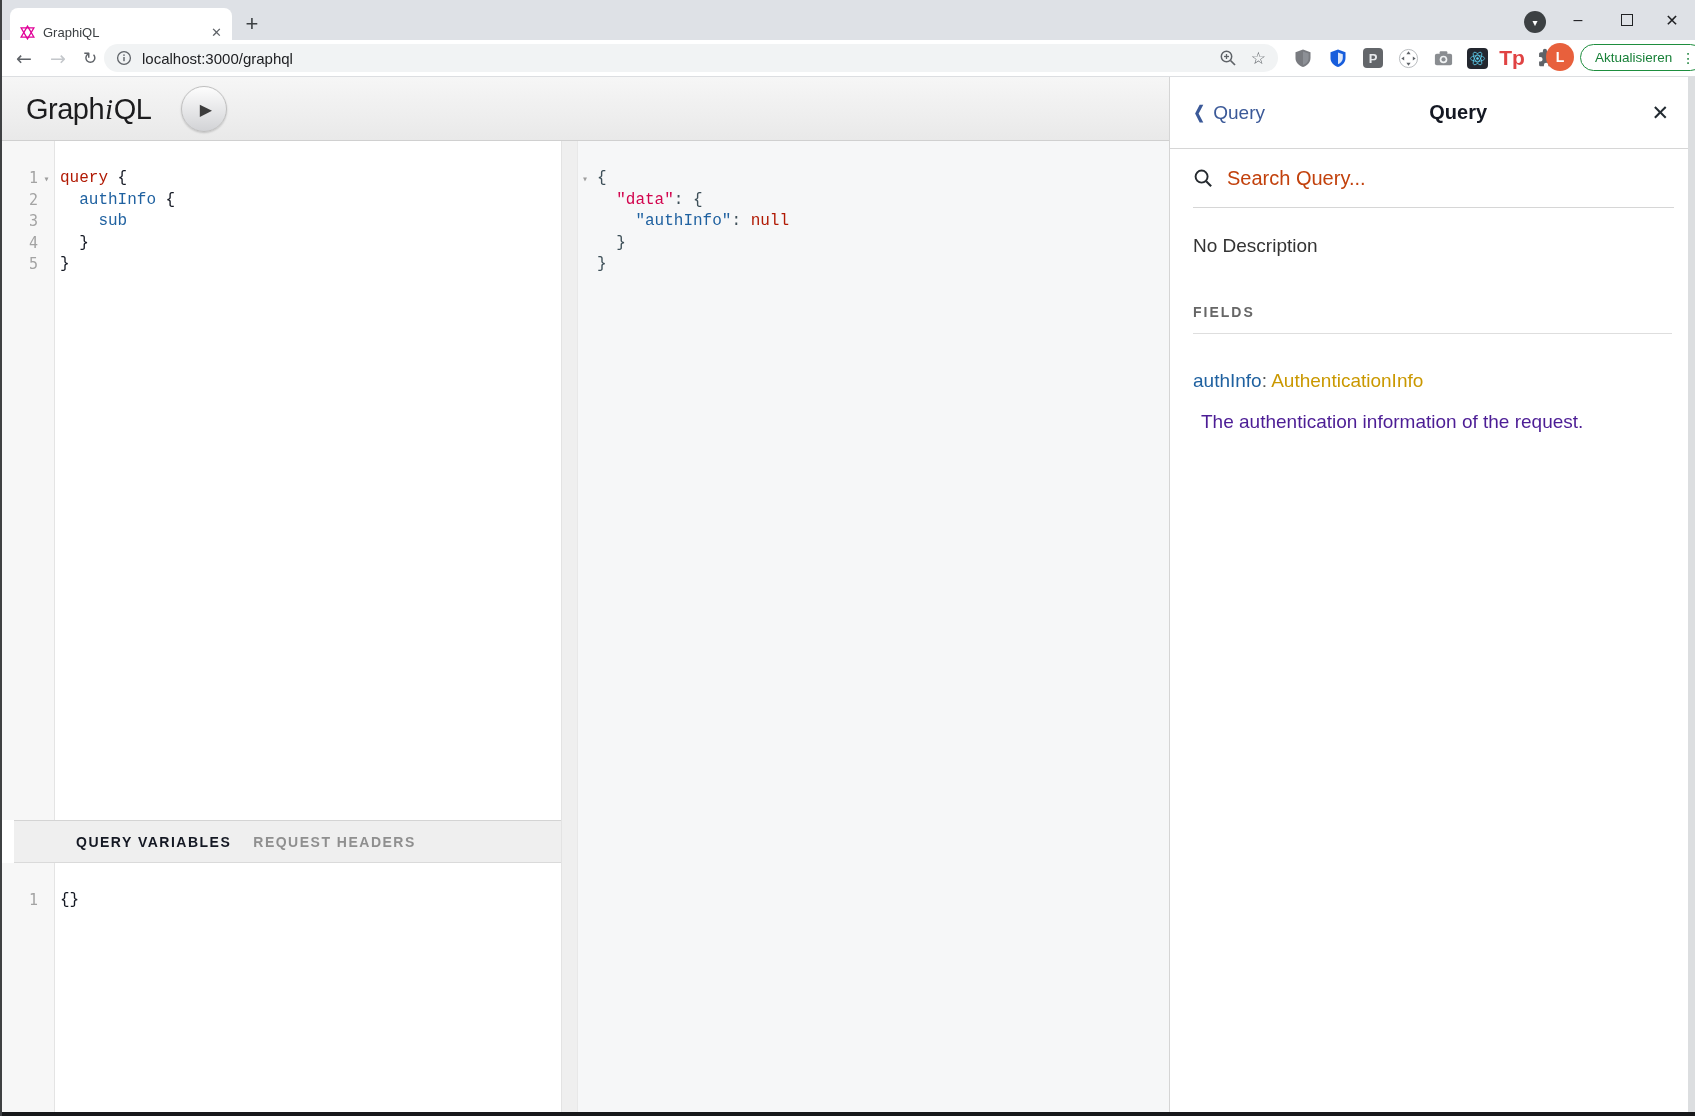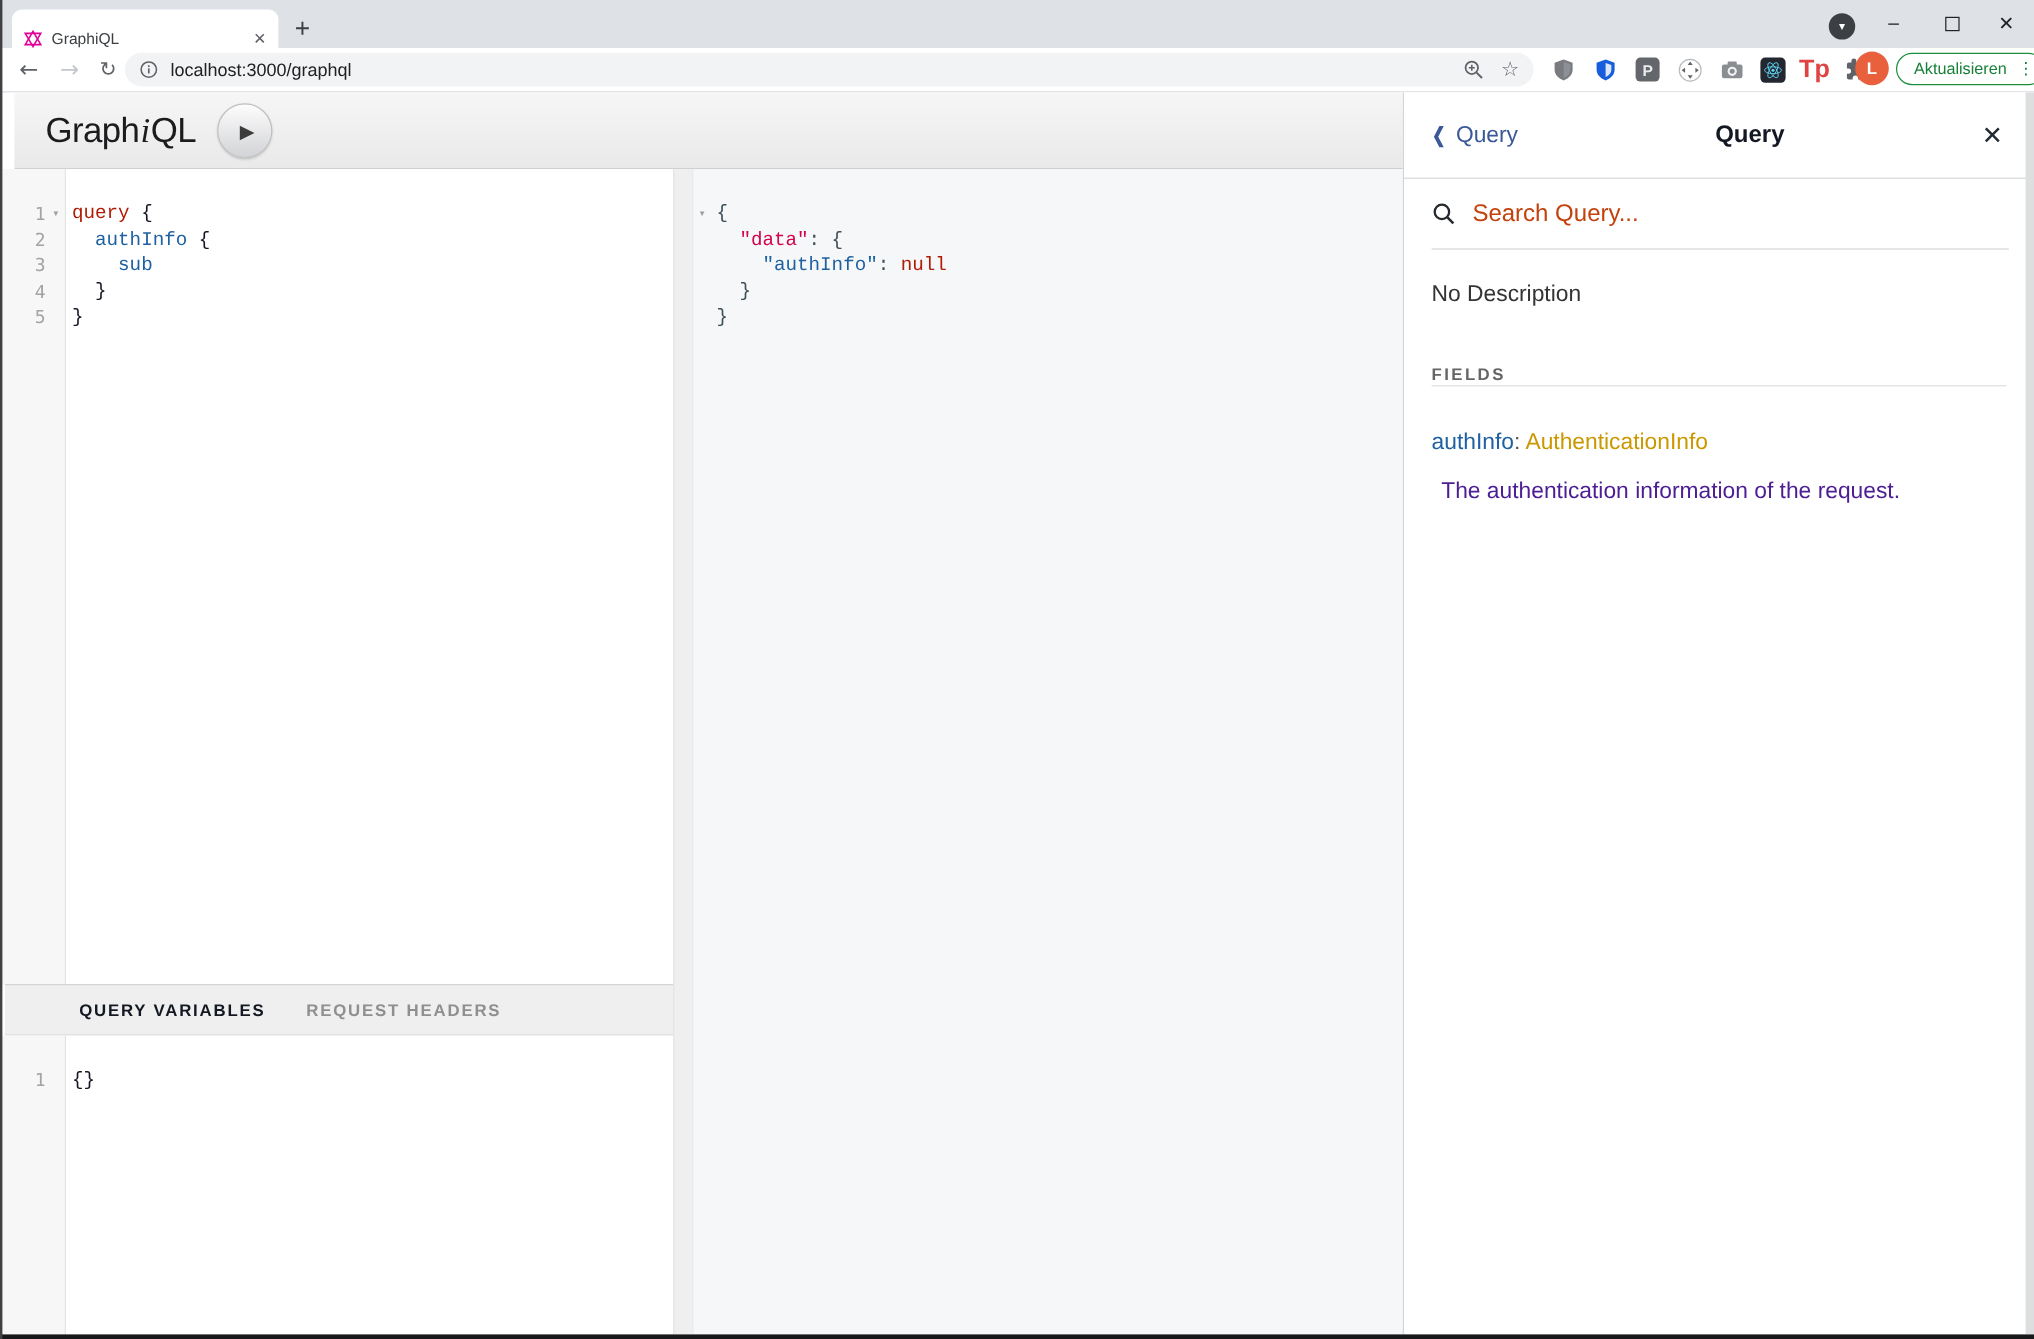--- a/index.html
+++ b/index.html
@@ -48,21 +48,21 @@
   .tp-badge { color:#e04343; font-weight:bold; font-size:21px; }
   .avatar { position:absolute; left:1546px; top:43px; width:28px; height:28px; border-radius:50%;
             background:#e8603c; color:#fff; font-size:14px; font-weight:bold; display:flex;
             align-items:center; justify-content:center; }
   .update-pill { position:absolute; left:1580px; top:44px; height:27px; border:1.5px solid #1e8e3e;
                  border-radius:14px; color:#188038; font-size:13.5px; display:flex; align-items:center;
                  padding:0 8px 0 14px; gap:9px; background:#fff; }
   .kebab { font-family:"DejaVu Sans", sans-serif; font-size:14px; color:#188038; }
 
   
-  .topbar { position:absolute; left:12px; top:77px; width:1410px; height:64px;
+  .topbar { position:absolute; left:0; top:77px; width:1410px; height:64px;
             background:linear-gradient(#f6f6f6,#e9e9e9); border-bottom:1px solid #d0d0d0; }
   .logo { position:absolute; left:26px; top:0; height:64px; display:flex; align-items:center;
           font-size:29px; color:#1c1c1e; letter-spacing:-0.5px; }
   .logo em { font-family:"Liberation Serif", serif; font-style:italic; padding:0 1px; }
   .exec-btn { position:absolute; left:181px; top:86px; width:46px; height:46px; border-radius:50%;
               background:linear-gradient(#fdfdfd,#d2d3d6); border:1px solid #bfbfbf;
               box-shadow:0 1px 2px rgba(0,0,0,0.18); display:flex; align-items:center; justify-content:center; }
   .exec-btn span { font-family:"DejaVu Sans", sans-serif; font-size:16px; color:#3c3c3c; margin-left:4px; }
   .gql-buttons { position:absolute; left:257px; top:90px; display:flex; gap:18px; }
   .gql-btn { height:37px; padding:0 17px; font-size:17px; color:#4e4e4e; font-family:"Liberation Sans",sans-serif;
@@ -76,23 +76,23 @@
   .gutter-bg { position:absolute; left:0; top:0; width:55px; height:100%; background:#f7f7f7;
                border-right:1px solid #e4e4e4; }
   .lines { position:absolute; left:0; top:27px; width:100%; }
   .cl { display:flex; height:21.5px; line-height:21.5px; font-size:16px; }
   .ln { width:38px; text-align:right; color:#a3a3a3; font-size:15px; font-family:"DejaVu Sans Mono",monospace; }
   .fold { width:17px; text-align:center; color:#9e9e9e; font-size:10px; line-height:21.5px; }
   .cd { padding-left:5px; white-space:pre; font-family:Liberation Mono, monospace; }
   .kw { color:#B11A04; } .prop { color:#1F61A0; } .def { color:#D2054E; } .p { color:#141823; }
   .result-pane .p { color:#3d4f58; }
 
-  .vars-bar { position:absolute; left:4px; top:820px; width:561px; height:43px; background:#efefef;
+  .vars-bar { position:absolute; left:14px; top:820px; width:561px; height:43px; background:#efefef;
               border-top:1px solid #d4d4d4; border-bottom:1px solid #dadada; display:flex;
-              align-items:center; gap:34px; padding-left:62px; }
+              align-items:center; gap:22px; padding-left:62px; }
   .vtab { font-size:14px; font-weight:bold; letter-spacing:1.5px; }
   .vtab.active { color:#141823; } .vtab.inactive { color:#8f8f8f; }
 
   .pane-divider { position:absolute; left:561px; top:141px; width:17px; height:971px; background:#efefef;
                   border-left:1px solid #e3e3e3; border-right:1px solid #e8e8e8; }
   .result-pane { position:absolute; left:578px; top:141px; width:591px; height:971px; background:#f6f7f8; }
   .result-pane .cl .fold { width:14px; }
 
   
   .doc-panel { position:absolute; left:1169px; top:77px; width:526px; height:1035px; background:#fff;
@@ -101,21 +101,21 @@
   .doc-header { height:72px; border-bottom:1px solid #d6d6d6; display:flex; align-items:center; padding:0 26px 0 22px; }
   .doc-back { color:#3B5998; font-size:19px; display:flex; align-items:center; gap:7px; }
   .doc-back .chev { font-size:17px; font-weight:bold; transform:scaleX(0.8); }
   .doc-title { flex:1; text-align:center; font-weight:bold; font-size:20px; color:#141823; }
   .doc-close { font-family:"DejaVu Sans", sans-serif; font-size:21px; color:#222a31; }
   .search-row { margin:0 21px 0 23px; height:59px; display:flex; align-items:center; gap:13px;
                 border-bottom:1px solid #d6d6d6; }
   .search-ph { font-size:20px; color:#c2410c; }
   .no-desc { margin:27px 23px 0; font-size:19px; color:#343434; }
   .doc-category { margin:47px 23px 0; font-size:14px; font-weight:bold; letter-spacing:2px; color:#666;
-                  padding-bottom:1px; border-bottom:1px solid #dedede; }
+                  padding-bottom:13px; border-bottom:1px solid #dedede; }
   .doc-field { margin:36px 23px 0; font-size:19px; }
   .fname { color:#1F61A0; } .fcolon { color:#555; } .ftype { color:#CA9800; }
   .fdesc { margin:19px 23px 0 31px; font-size:19px; color:#4c1d95; }
 
   .bottom-strip { position:absolute; left:0; top:1112px; width:1695px; height:4px; background:#17181a; }
 </style>
 </head>
 <body>
 
 <div id="window">

